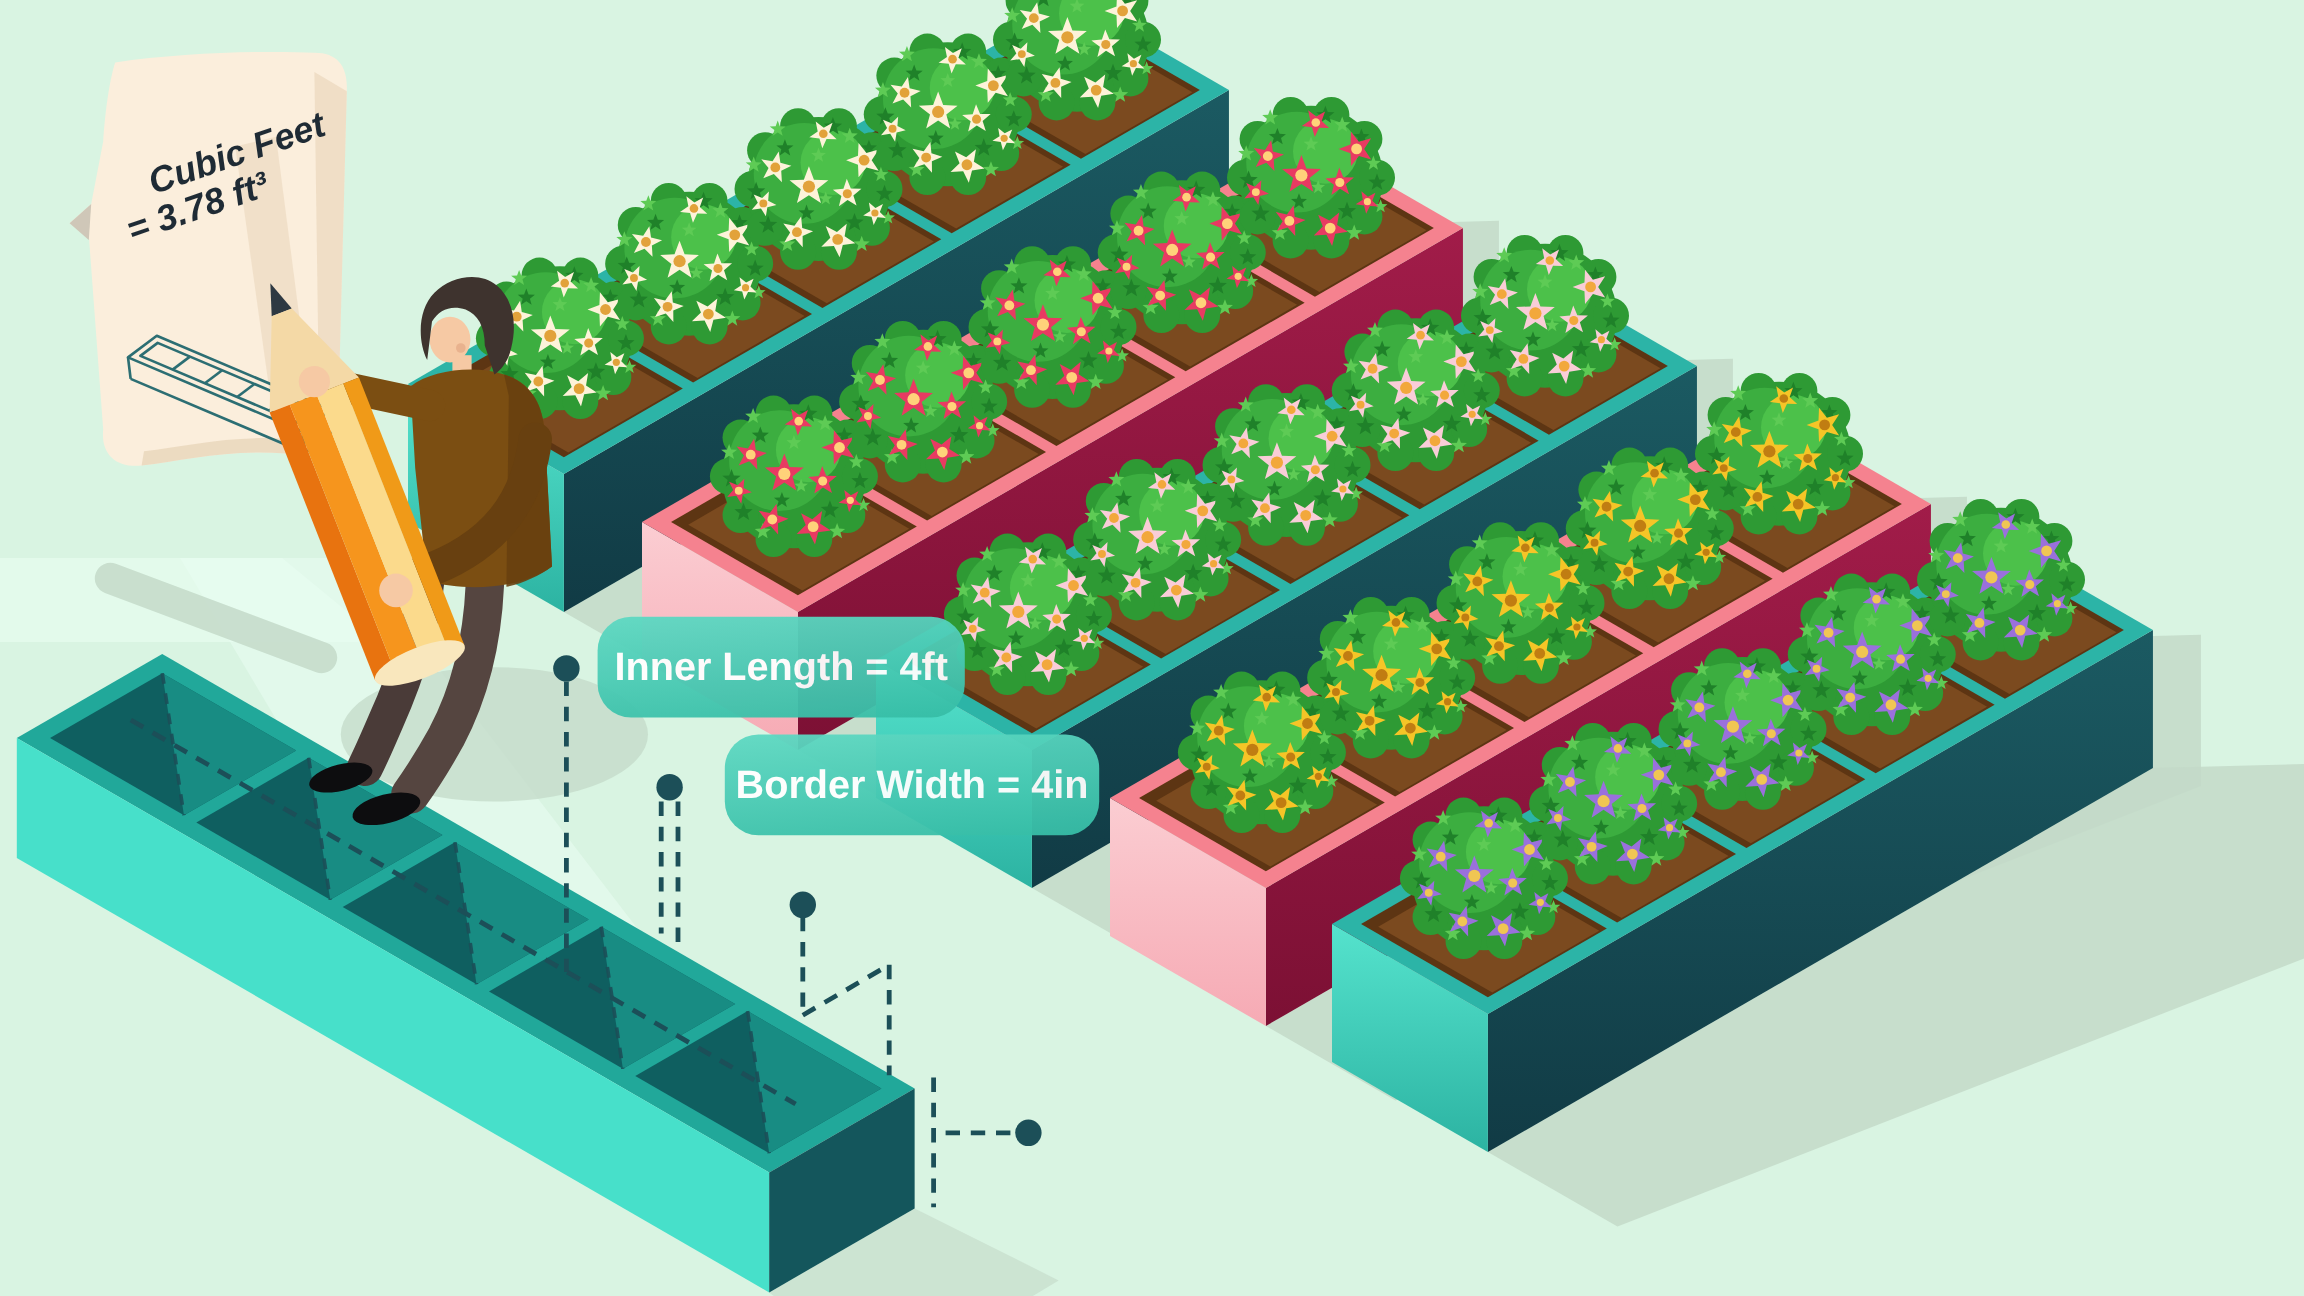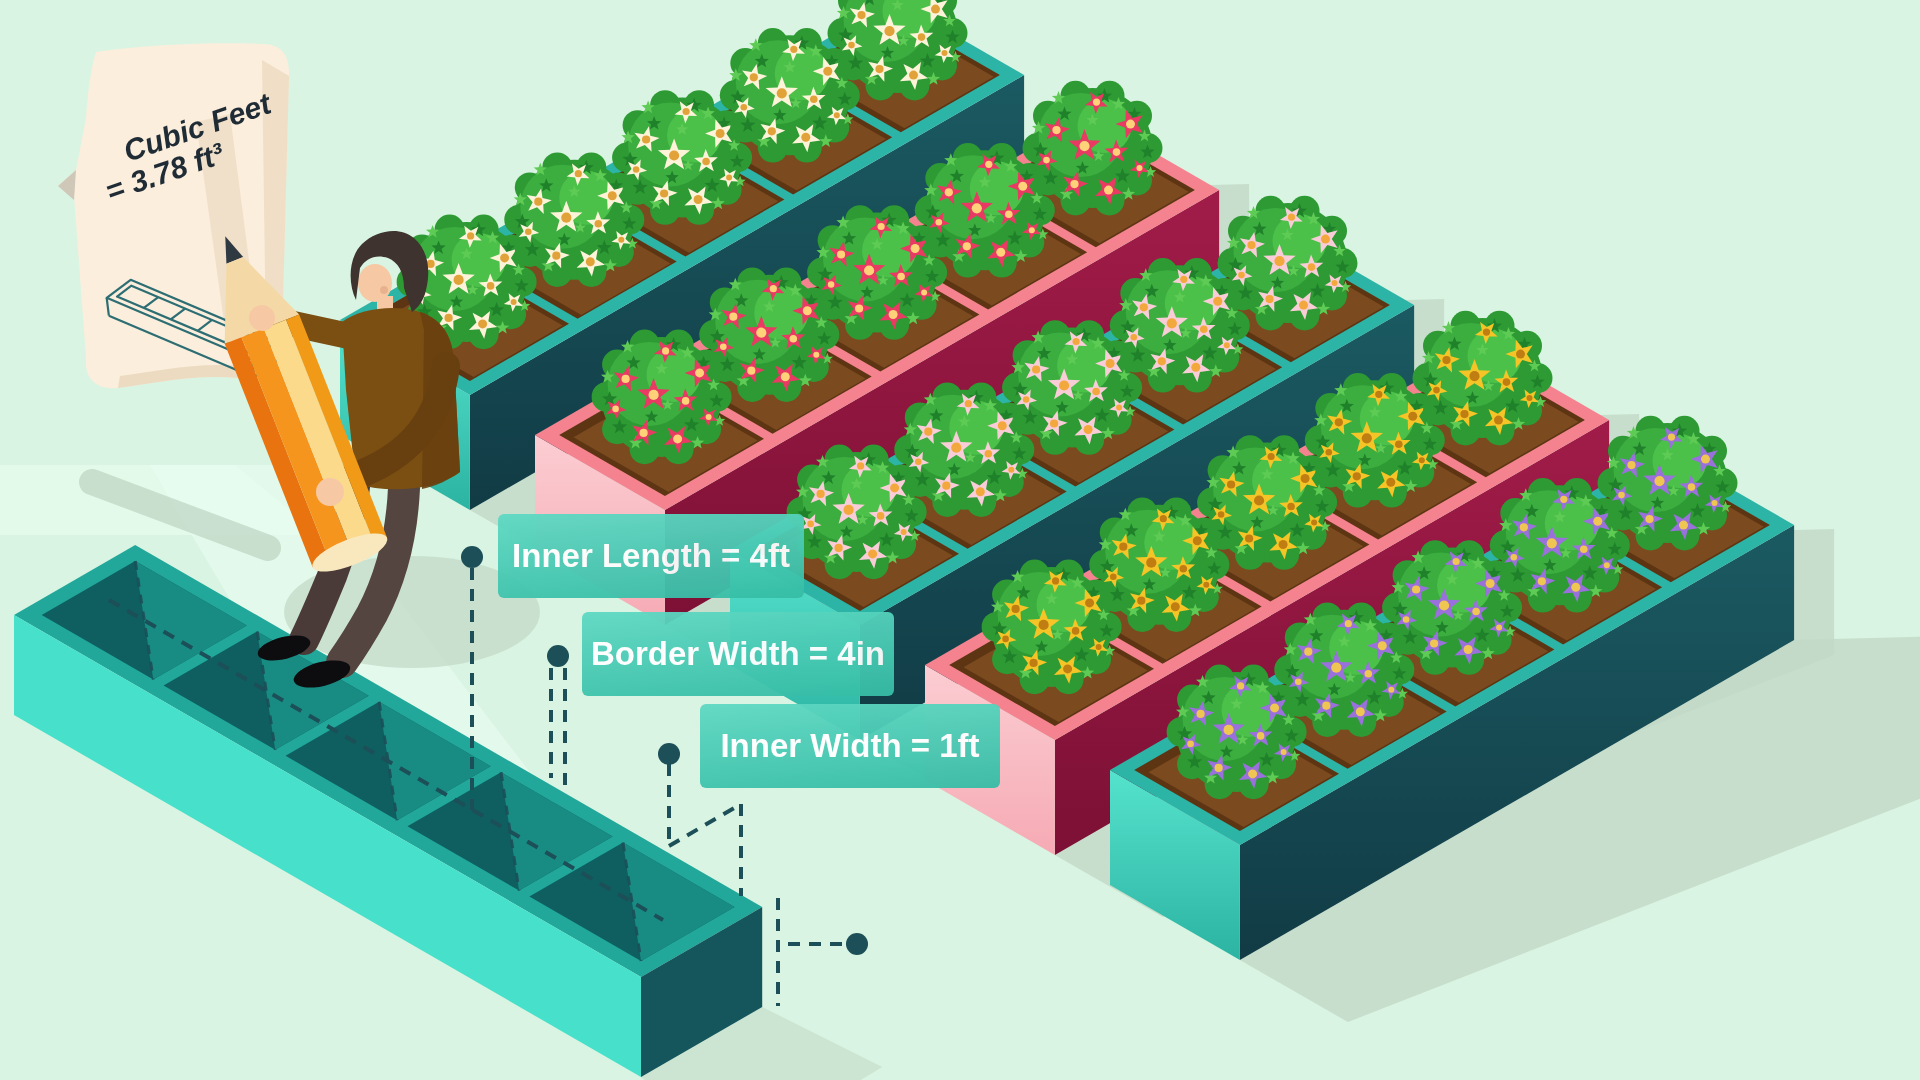--- a/index.html
+++ b/index.html
@@ -2,25 +2,25 @@
 <html style="--background: #d9f4e2; --band: #eafdf2; --shadow: #c3d9c8; --teal-rim: #2cb4a7; --teal-face-top: #1b5a62; --teal-face-bottom: #113b45; --teal-end-top: #55e3cd; --teal-end-bottom: #2cb3a2; --pink-rim: #f5828f; --pink-face-top: #a11c49; --pink-face-bottom: #7c1034; --pink-end-top: #fbcdd2; --pink-end-bottom: #f6aab4; --soil: #7b4a1f; --soil-dark: #5d3513; --leaf-base: #2e9a34; --leaf-mid: #3cae40; --leaf-light: #4cc14a; --leaf-pale: #5ecb55; --leaf-dark: #1f8129; --empty-rim: #21a89a; --empty-face: #47e0ca; --empty-end: #14565c; --cell-dark: #0f5f60; --cell-light: #188c83; --dash: #1c4f58; --pill-top: #5fd9c3; --pill-bottom: #36bda6; --pill-text: #ffffff; --paper: #fbeedc; --paper-shade: #e9d6ba; --paper-fold: #cfc7b8; --ink: #1f2b35; --sketch: #2c6e73; --pencil-dark-orange: #e8730f; --pencil-orange: #f6951d; --pencil-cream: #fbda8c; --pencil-orange2: #f09a18; --pencil-wood: #f4d9a6; --pencil-tip: #2e3942; --pencil-butt: #f9e7bd; --skin: #f6c9a4; --hair: #3e332e; --sweater: #7b4e12; --sweater-shade: #684010; --pants: #4a3b38; --pants-light: #554540; --shoes: #0d0d0f;"><head>
 <meta charset="utf-8">
 <style>
   html,body{margin:0;padding:0}
   .stage{position:relative;width:1920px;height:1080px;overflow:hidden;
          background:var(--background,#d9f4e2);font-family:"Liberation Sans",sans-serif}
   #scene{position:absolute;left:0;top:0}
   .paper-ink{font-family:"Liberation Sans",sans-serif;font-style:italic;font-weight:700;
              font-size:30px;fill:var(--ink,#1f2b35)}
   .pill{position:absolute;display:flex;align-items:center;justify-content:center;
-        border-radius:6px;color:var(--pill-text,#fff);font-weight:600;font-size:33px;
+        border-radius:28px;color:var(--pill-text,#fff);font-weight:600;font-size:33px;
         white-space:nowrap;opacity:.95;
         background:linear-gradient(175deg,var(--pill-top,#5fd9c3),var(--pill-bottom,#36bda6))}
   #pill-inner-length{left:498px;top:514px;width:306px;height:84px}
-  #pill-border-width{left:582px;top:612px;width:312px;height:84px}
+  #pill-border-width{left:604px;top:612px;width:312px;height:84px}
   #pill-inner-width{left:700px;top:704px;width:300px;height:84px}
   #pill-depth{left:878px;top:902px;width:314px;height:86px}
 </style>
 </head>
 <body>
 
 <div class="stage">
 
   <svg id="scene" width="1920" height="1080" viewBox="0 0 1920 1080">
     <defs>
@@ -770,14 +770,13 @@
           <rect x="26" y="98" width="14" height="240" fill="var(--pencil-orange2)"></rect>
           <ellipse cx="0" cy="338" rx="40" ry="13" fill="var(--pencil-butt)"></ellipse>
         </g>
         <circle cx="262" cy="318" r="13" fill="var(--skin)"></circle>
         <circle cx="330" cy="492" r="14" fill="var(--skin)"></circle>
       </g>
   </svg>
 
   <div class="pill" id="pill-inner-length">Inner Length = 4ft</div>
   <div class="pill" id="pill-border-width">Border Width = 4in</div>
-  <div class="pill" id="pill-inner-width">Inner Width = 1ft</div>
 </div>
 
 </body></html>

